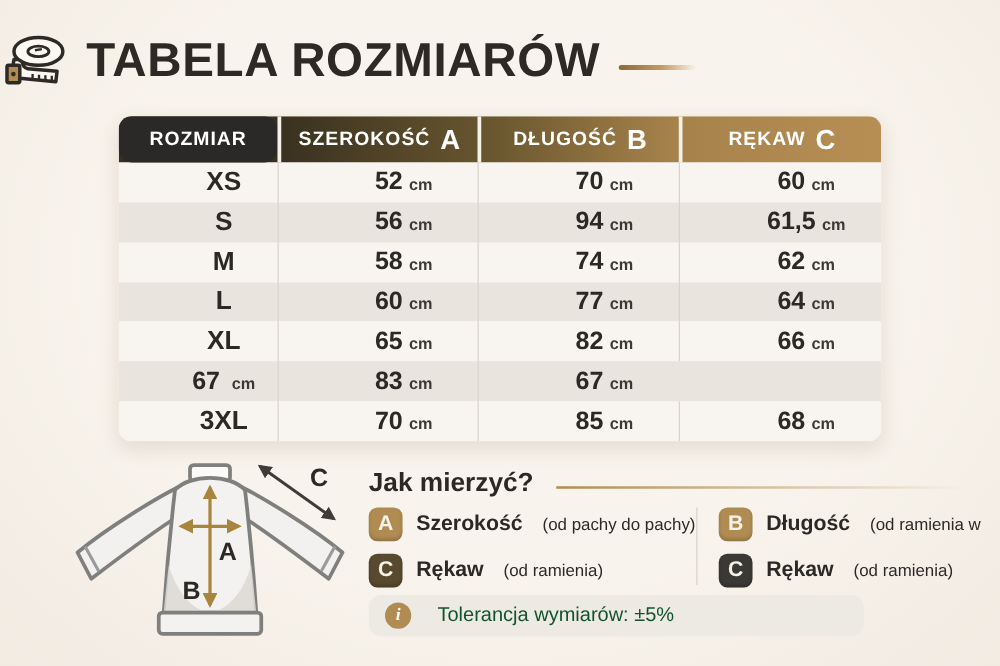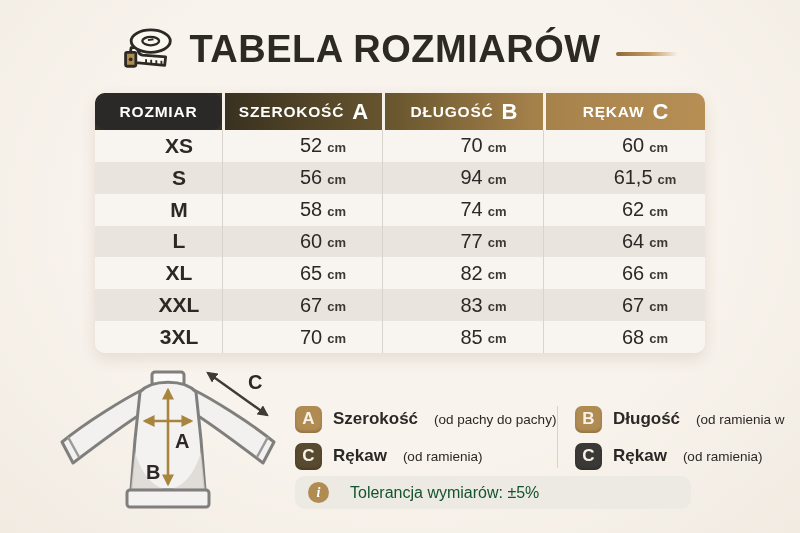--- a/index.html
+++ b/index.html
@@ -3,42 +3,42 @@
 <meta charset="utf-8">
 <style>
   html,body{margin:0;padding:0;}
   .screen{
     position:relative;width:800px;height:533px;overflow:hidden;
     background:radial-gradient(ellipse at 50% 40%, #f8f3ec 55%, #f1ebe2 100%);
     font-family:"Liberation Sans", sans-serif;color:#2b2826;
   }
   
   .title-row{position:absolute;top:20px;left:0;right:2px;height:58px;
-    display:flex;align-items:center;justify-content:center;gap:15px;}
+    display:flex;align-items:center;justify-content:flex-start;gap:15px;}
   .title-text{font-size:38px;font-weight:700;letter-spacing:.5px;color:#2d2a26;white-space:nowrap;}
   .title-line{width:62px;height:4px;border-radius:2px;margin-top:10px;
     background:linear-gradient(90deg,#8a6a38,#c49a62 55%,rgba(196,154,98,0));}
   
   .size-table{position:absolute;left:95px;top:93px;width:610px;height:260px;
     border-radius:10px;overflow:hidden;box-shadow:0 6px 16px rgba(80,60,30,.12);}
   .t-head{display:grid;grid-template-columns:127px 160px 161px 162px;height:37px;
     background:linear-gradient(90deg,#38301f 127px,#6a572f 300px,#a5814a 440px,#b78f55 100%);}
   .t-head .hcell{display:flex;align-items:center;justify-content:center;
     color:#ffffff;font-weight:700;font-size:15.5px;letter-spacing:.8px;}
   .t-head .hcell.first{background:#2b2927;border-radius:11px;}
   .t-head .hcell + .hcell{border-left:3px solid #f5f0e9;}
   .hletter{font-size:22px;font-weight:700;margin-left:8px;letter-spacing:0;}
   .t-body{display:grid;grid-template-rows:repeat(7,1fr);height:223px;background:#f8f4ef;}
   .t-row{display:grid;grid-template-columns:127px 160px 161px 162px;align-items:center;}
   .t-row.alt{background:#e9e4dd;}
   .t-row > div{text-align:center;padding-left:41px;}
   .t-row > div + div{border-left:1px solid #d9d3cb;align-self:stretch;
     display:flex;align-items:center;justify-content:center;}
   .size-cell{font-size:21px;font-weight:700;}
-  .num{font-size:20px;font-weight:400;}
+  .num{font-size:20px;font-weight:700;}
   .unit{font-size:13px;font-weight:700;color:#3c3935;margin-left:5px;padding-top:3px;}
   
   .jacket{position:absolute;left:46px;top:364px;}
   .diag-label{font-size:20px;font-weight:700;fill:#2b2826;font-family:"Liberation Sans",sans-serif;}
   
   .legend-heading{position:absolute;left:295px;top:375px;width:478px;
     display:flex;align-items:center;gap:18px;}
   .legend-heading .htxt{font-size:21px;font-weight:700;white-space:nowrap;}
   .heading-line{flex:1;height:2px;margin-top:5px;
     background:linear-gradient(90deg,#b08c52,rgba(176,140,82,0));}
@@ -176,21 +176,20 @@
             <span class="num">82</span>
             <span class="unit">cm</span>
           </div>
         <div>
             <span class="num">66</span>
             <span class="unit">cm</span>
           </div>
       </div>
 
       <div class="t-row alt">
-        <div class="size-cell">XXL</div>
         <div>
             <span class="num">67</span>
             <span class="unit">cm</span>
           </div>
         <div>
             <span class="num">83</span>
             <span class="unit">cm</span>
           </div>
         <div>
             <span class="num">67</span>
@@ -240,20 +239,24 @@
     <rect x="81" y="126" width="82" height="17" rx="3" fill="#f4f2f0" stroke="#7f7f7d" stroke-width="3"></rect>
 
     <line x1="99" y1="57" x2="145" y2="57" stroke="#a8853e" stroke-width="2.6" marker-start="url(#ah-gold)" marker-end="url(#ah-gold)"></line>
     <line x1="122" y1="26" x2="122" y2="120" stroke="#a8853e" stroke-width="2.6" marker-start="url(#ah-gold)" marker-end="url(#ah-gold)"></line>
     <line x1="162" y1="9" x2="221" y2="51" stroke="#3f3c38" stroke-width="2.4" marker-start="url(#ah-dark)" marker-end="url(#ah-dark)"></line>
     <text class="diag-label" x="129" y="84">A</text>
     <text class="diag-label" x="100" y="115">B</text>
     <text class="diag-label" x="202" y="25">C</text>
   </svg>
 
+  <div class="legend-heading">
+    <span class="htxt">Jak mierzyć?</span>
+    <span class="heading-line"></span>
+  </div>
 
   <div class="legend-col left">
     <div class="legend-item">
       <span class="badge gold">A</span>
       <span class="legend-label">Szerokość</span>
       <span class="legend-note">(od pachy do pachy)</span>
     </div>
     <div class="legend-item">
       <span class="badge olive">C</span>
       <span class="legend-label">Rękaw</span>

